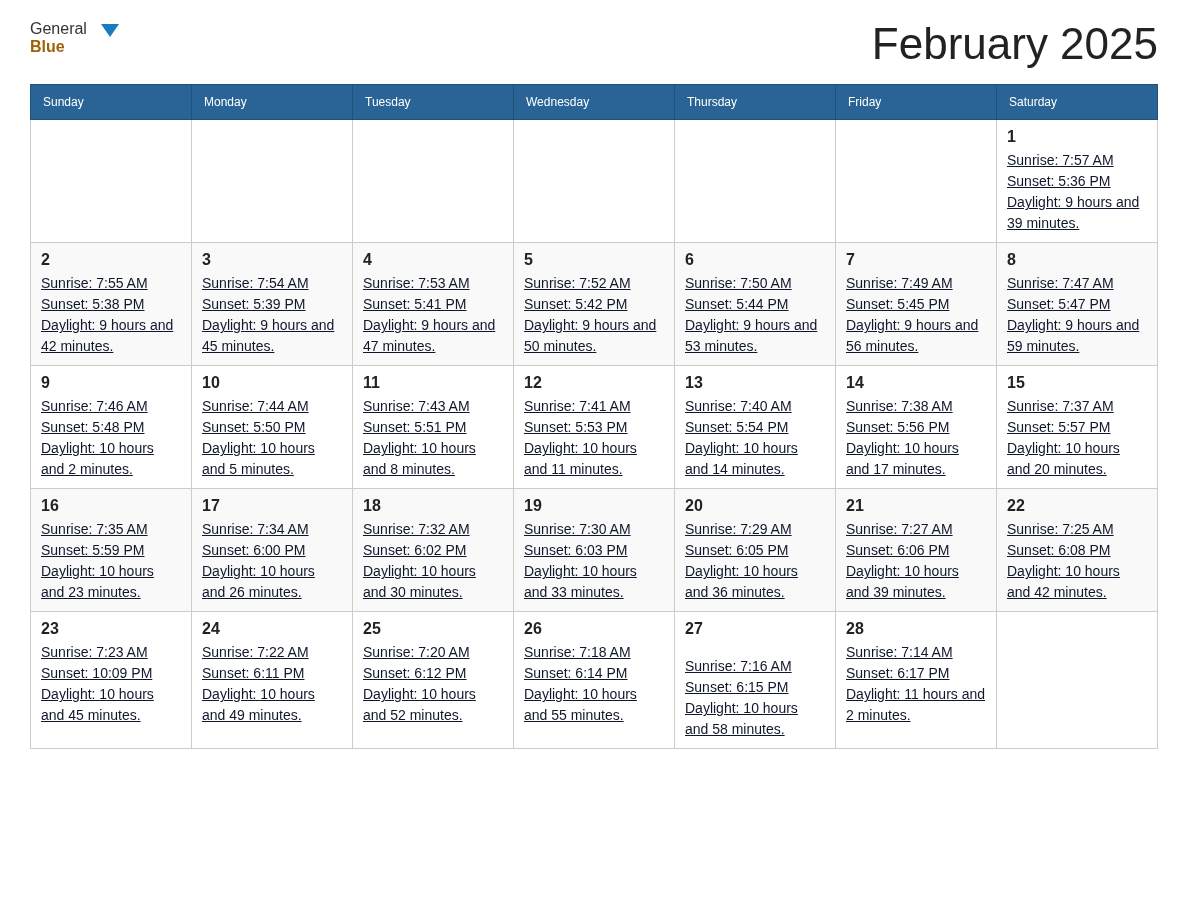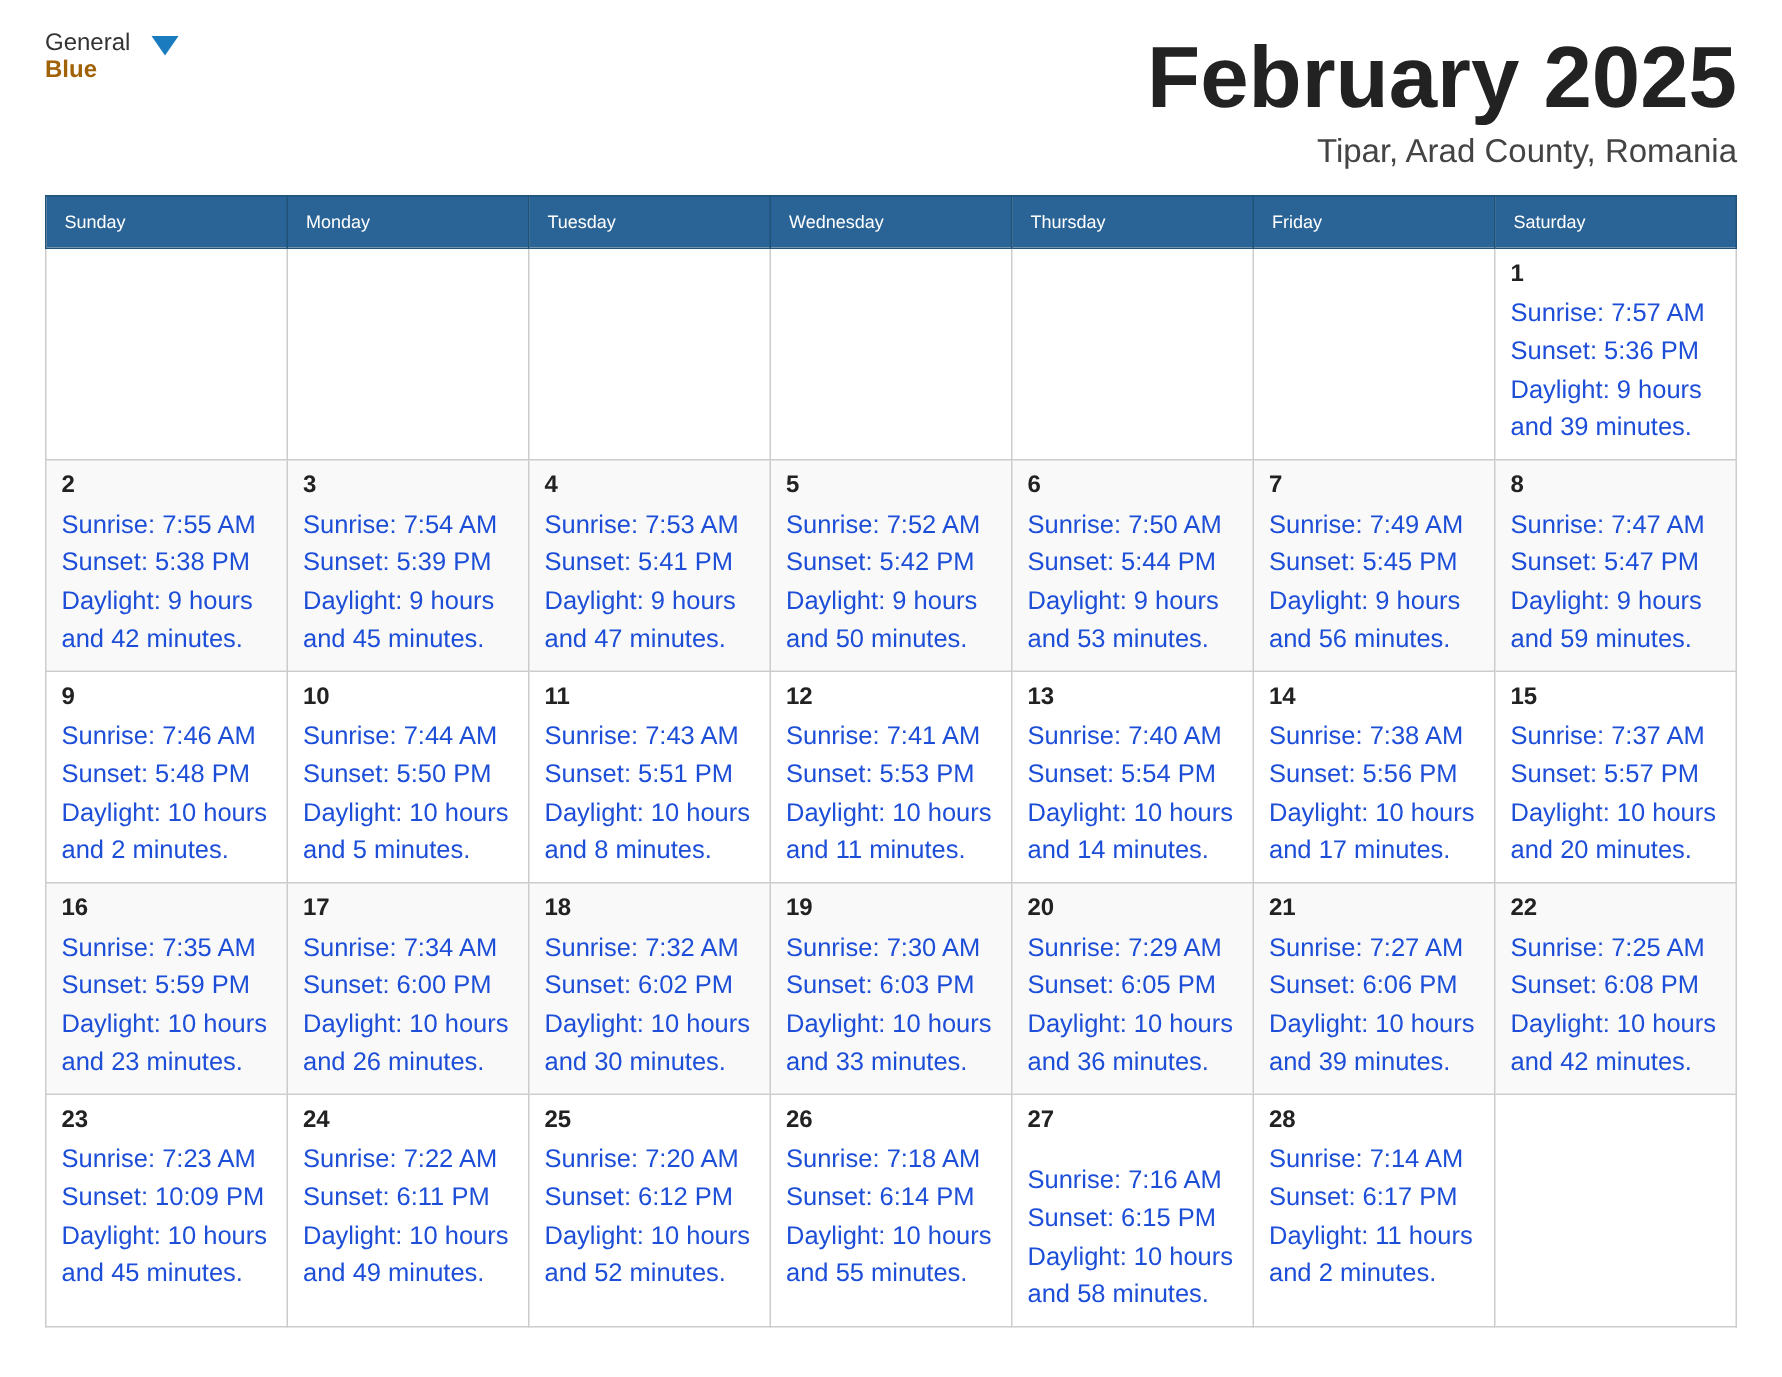--- a/index.html
+++ b/index.html
@@ -20,22 +20,22 @@
       display: flex;
       flex-direction: column;
       align-items: flex-start;
     }
     .logo-general { color: #333; }
     .logo-blue { color: #a16207; font-weight: bold; }
     .title-section {
       text-align: right;
     }
     .month-title {
-      font-size: 58px;
-      font-weight: bold;
+      font-size: 44px;
+      font-weight: normal;
       color: #222;
       line-height: 1.1;
     }
     .location {
       font-size: 22px;
       color: #444;
       margin-top: 4px;
     }
     .calendar {
       width: 100%;
@@ -64,23 +64,24 @@
     .calendar tr:nth-child(even) td {
       background-color: #f9f9f9;
     }
     .day-number {
       font-size: 16px;
       font-weight: bold;
       color: #222;
       margin-bottom: 4px;
     }
     .day-info {
-      font-size: 17px;
-      color: #1d4ed8;
+      font-size: 14px;
+      color: #0f172a;
       line-height: 1.5;
+      text-decoration: underline;
     }
     .empty-cell {
       background: #f5f5f5;
     }
     .calendar tbody tr td {
       height: 110px;
     }
     
     .logo-row {
       display: flex;
@@ -104,21 +105,20 @@
 <div class="header">
   <div class="logo">
     <div class="logo-row">
       <span class="logo-general">General</span>
       <span class="logo-arrow"></span>
     </div>
     <span class="logo-blue">Blue</span>
   </div>
   <div class="title-section">
     <div class="month-title">February 2025</div>
-    <div class="location">Tipar, Arad County, Romania</div>
   </div>
 </div>
 
 <table class="calendar">
   <thead>
     <tr>
     <th>Sunday</th>
         <th>Monday</th>
         <th>Tuesday</th>
         <th>Wednesday</th>

